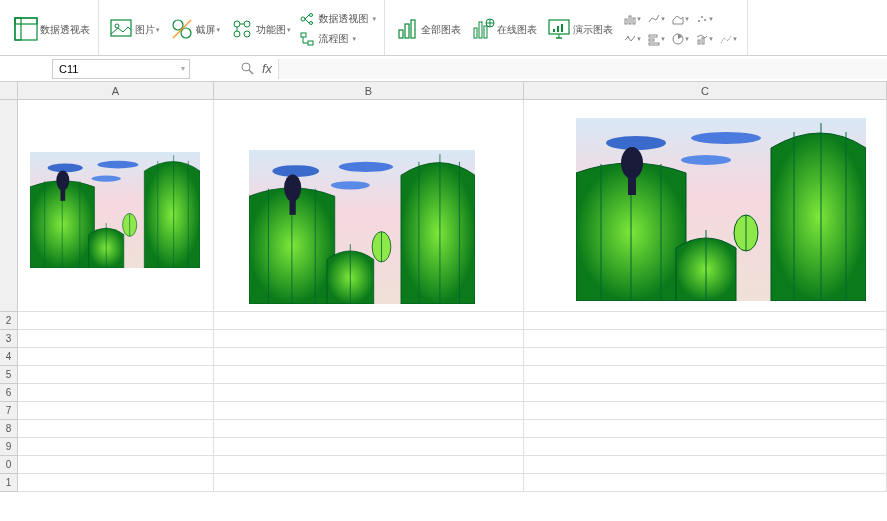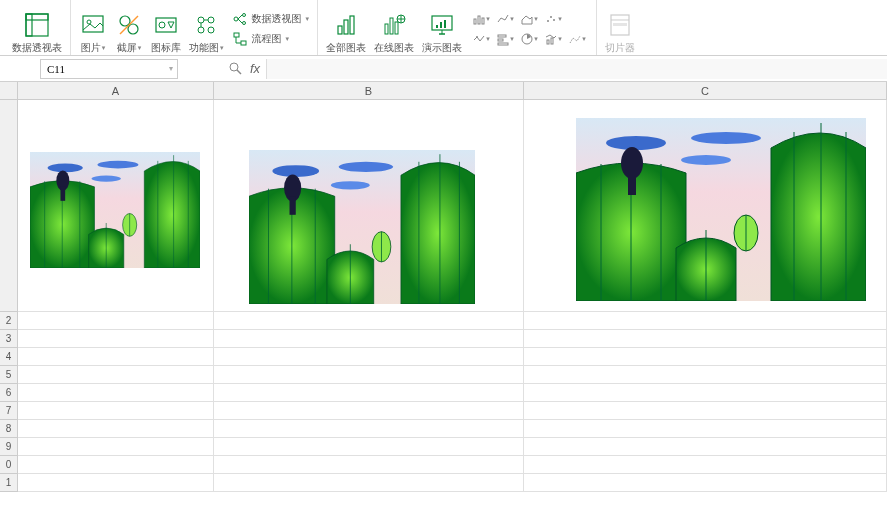--- a/index.html
+++ b/index.html
@@ -1,35 +1,35 @@
 <!DOCTYPE html>
 <html><head>
 <meta charset="utf-8">
 <style>
   * { box-sizing: border-box; margin: 0; padding: 0; }
   html, body { width: 887px; height: 521px; font-family: "Microsoft YaHei", sans-serif; font-size: 11px; background: #fff; overflow: hidden; }
   
   
   .ribbon { height: 56px; background: #fff; border-bottom: 1px solid #d0d0d0; display: flex; align-items: stretch; padding: 0 4px; }
   .ribbon-group { display: flex; align-items: stretch; border-right: 1px solid #e0e0e0; padding: 2px 4px 0 4px; }
-  .ribbon-btn { display: flex; flex-direction: column; align-items: center; justify-content: flex-end; padding: 0 4px; cursor: pointer; min-width: 32px; }
+  .ribbon-btn { display: flex; flex-direction: row; align-items: center; justify-content: flex-end; padding: 0 4px; cursor: pointer; min-width: 32px; }
   .ribbon-icon { width: 28px; height: 28px; display: flex; align-items: center; justify-content: center; }
   .ribbon-icon svg { width: 26px; height: 26px; }
   .ribbon-label { font-size: 10px; color: #555; margin-top: 2px; white-space: nowrap; display: flex; align-items: center; gap: 1px; }
   .drop-arrow { font-size: 7px; color: #888; }
   .ribbon-stack { display: flex; flex-direction: column; justify-content: center; padding: 0 4px; gap: 4px; }
   .ribbon-stack-item { display: flex; align-items: center; gap: 4px; font-size: 10px; color: #555; cursor: pointer; }
   .mini-icon { width: 16px; height: 16px; display: flex; align-items: center; justify-content: center; }
   .mini-icon svg { width: 16px; height: 16px; }
   .mini-row { display: flex; gap: 2px; }
   .mini-btn { width: 22px; height: 16px; display: flex; align-items: center; justify-content: center; cursor: pointer; }
   
   
   .formula-row { height: 26px; background: #fff; border-bottom: 1px solid #d0d0d0; display: flex; align-items: center; }
-  .name-box { width: 138px; height: 20px; margin-left: 40px; border: 1px solid #ccc; background: #fff; display: flex; align-items: center; padding: 0 6px; font-size: 11px; position: relative; font-family: Liberation Serif, serif; }
+  .name-box { width: 138px; height: 20px; margin-left: 52px; border: 1px solid #ccc; background: #fff; display: flex; align-items: center; padding: 0 6px; font-size: 11px; position: relative; }
   .name-box-arrow { position: absolute; right: 4px; font-size: 8px; color: #aaa; }
   .fx-area { display: flex; align-items: center; margin-left: 50px; gap: 6px; flex: 1; }
   .fx-icon { font-style: italic; font-size: 13px; color: #666; }
   .formula-input { flex: 1; height: 20px; border: none; border-left: 1px solid #ddd; padding-left: 6px; font-size: 11px; background: #f8f8f8; outline: none; }
   
   
   .grid-area { position: relative; height: 439px; overflow: hidden; }
   .corner { position: absolute; left: 0; top: 0; width: 18px; height: 18px; background: #f0f0f0; border-right: 1px solid #ccc; border-bottom: 1px solid #ccc; }
   .col-headers { position: absolute; left: 18px; top: 0; right: 0; height: 18px; display: flex; }
   .col-header { background: #f0f0f0; border-right: 1px solid #ccc; border-bottom: 1px solid #ccc; display: flex; align-items: center; justify-content: center; font-size: 11px; color: #555; }
@@ -83,30 +83,20 @@
           </svg>
         </div>
       <div class="ribbon-label">
           <span>截屏</span>
           <span class="drop-arrow">▾</span>
         </div>
     </div>
     <div class="ribbon-btn">
       <div class="ribbon-icon">
           <svg viewBox="0 0 26 26">
-            <rect x="3" y="6" width="20" height="14" fill="none" stroke="#0a8a3a" stroke-width="1.2"></rect>
-            <circle cx="9" cy="13" r="3" fill="none" stroke="#0a8a3a"></circle>
-            <polygon points="15,10 21,10 18,16" fill="none" stroke="#0a8a3a"></polygon>
-          </svg>
-        </div>
-      <div class="ribbon-label">图标库</div>
-    </div>
-    <div class="ribbon-btn">
-      <div class="ribbon-icon">
-          <svg viewBox="0 0 26 26">
             <circle cx="8" cy="8" r="3" fill="none" stroke="#0a8a3a"></circle>
             <circle cx="18" cy="8" r="3" fill="none" stroke="#0a8a3a"></circle>
             <circle cx="8" cy="18" r="3" fill="none" stroke="#0a8a3a"></circle>
             <circle cx="18" cy="18" r="3" fill="none" stroke="#0a8a3a"></circle>
             <line x1="11" y1="8" x2="15" y2="8" stroke="#0a8a3a"></line>
             <line x1="8" y1="11" x2="8" y2="15" stroke="#0a8a3a"></line>
           </svg>
         </div>
       <div class="ribbon-label">
           <span>功能图</span>
@@ -243,32 +233,20 @@
         <div class="mini-btn">
             <svg width="14" height="14" viewBox="0 0 14 14">
               <polyline points="2,11 5,6 9,9 12,4" fill="none" stroke="#888" stroke-dasharray="1,1"></polyline>
             </svg>
             <span class="drop-arrow">▾</span>
           </div>
       </div>
     </div>
   </div>
 
-  <div class="ribbon-group" style="border-right:none">
-    <div class="ribbon-btn" style="opacity:0.5">
-      <div class="ribbon-icon">
-          <svg viewBox="0 0 26 26">
-            <rect x="4" y="3" width="18" height="20" fill="none" stroke="#999" stroke-width="1.2"></rect>
-            <line x1="4" y1="8" x2="22" y2="8" stroke="#999"></line>
-            <rect x="6" y="11" width="14" height="3" fill="#ccc"></rect>
-          </svg>
-        </div>
-      <div class="ribbon-label">切片器</div>
-    </div>
-  </div>
 </div>
 
 <div class="formula-row">
   <div class="name-box">
     <span>C11</span>
     <span class="name-box-arrow">▾</span>
   </div>
   <div class="fx-area">
     <svg width="16" height="16" viewBox="0 0 16 16">
         <circle cx="6" cy="6" r="4" fill="none" stroke="#888"></circle>

